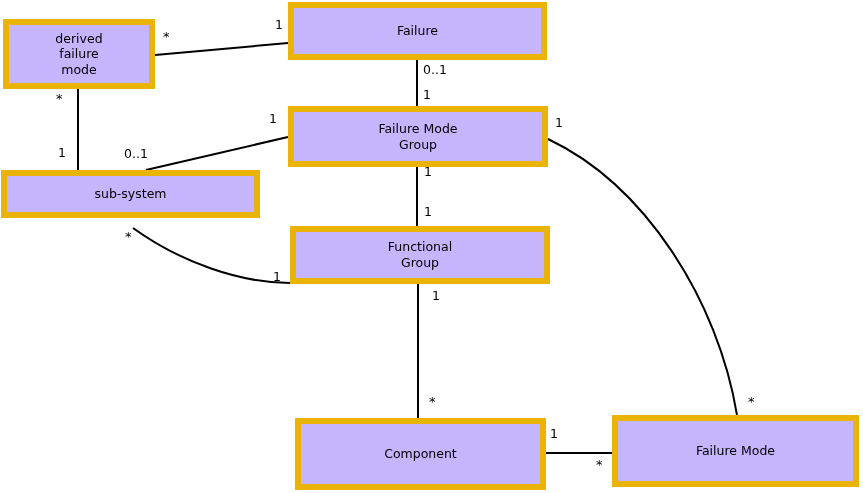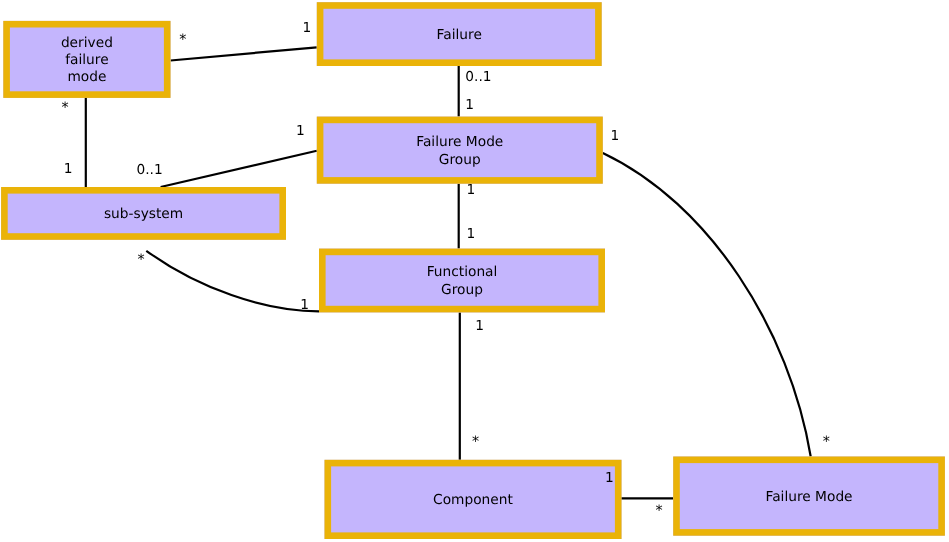--- a/index.html
+++ b/index.html
@@ -90,21 +90,21 @@
         <span class="uml-box-label">Failure Mode
 Group</span>
       </div>
       <div class="uml-box" style="left: 1px; top: 170px; width: 259px; height: 48px;">
         <span class="uml-box-label">sub-system</span>
       </div>
       <div class="uml-box" style="left: 290px; top: 226px; width: 260px; height: 58px;">
         <span class="uml-box-label">Functional
 Group</span>
       </div>
-      <div class="uml-box" style="left: 295px; top: 418px; width: 270px; height: 72px;">
+      <div class="uml-box" style="left: 295px; top: 418px; width: 251px; height: 72px;">
         <span class="uml-box-label">Component</span>
       </div>
       <div class="uml-box" style="left: 612px; top: 415px; width: 247px; height: 72px;">
         <span class="uml-box-label">Failure Mode</span>
       </div>
     </div>
 
   <div id="mult-layer">
       <div class="mult-label star" style="left: 163px; top: 30px;">*</div>
       <div class="mult-label" style="left: 275px; top: 19px;">1</div>

